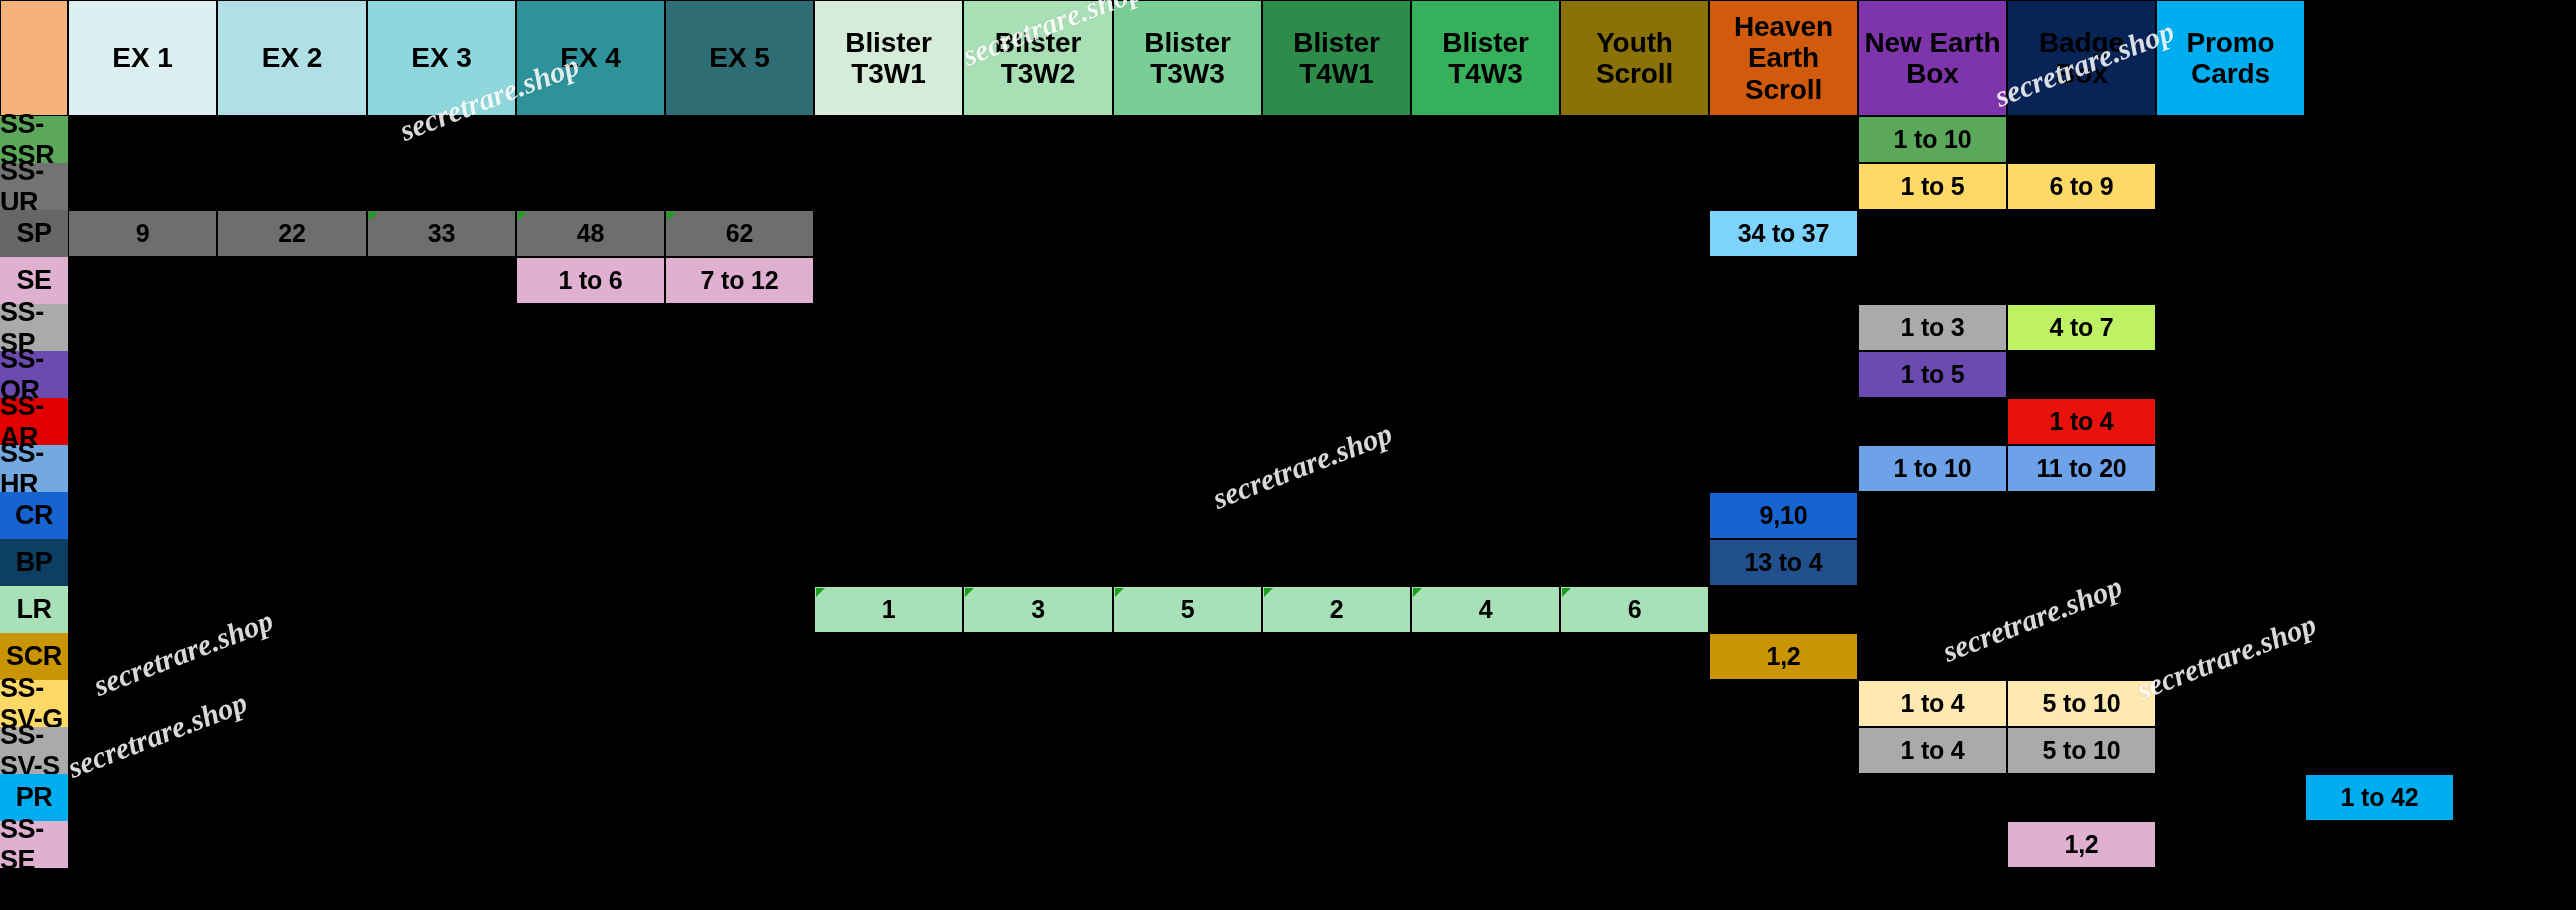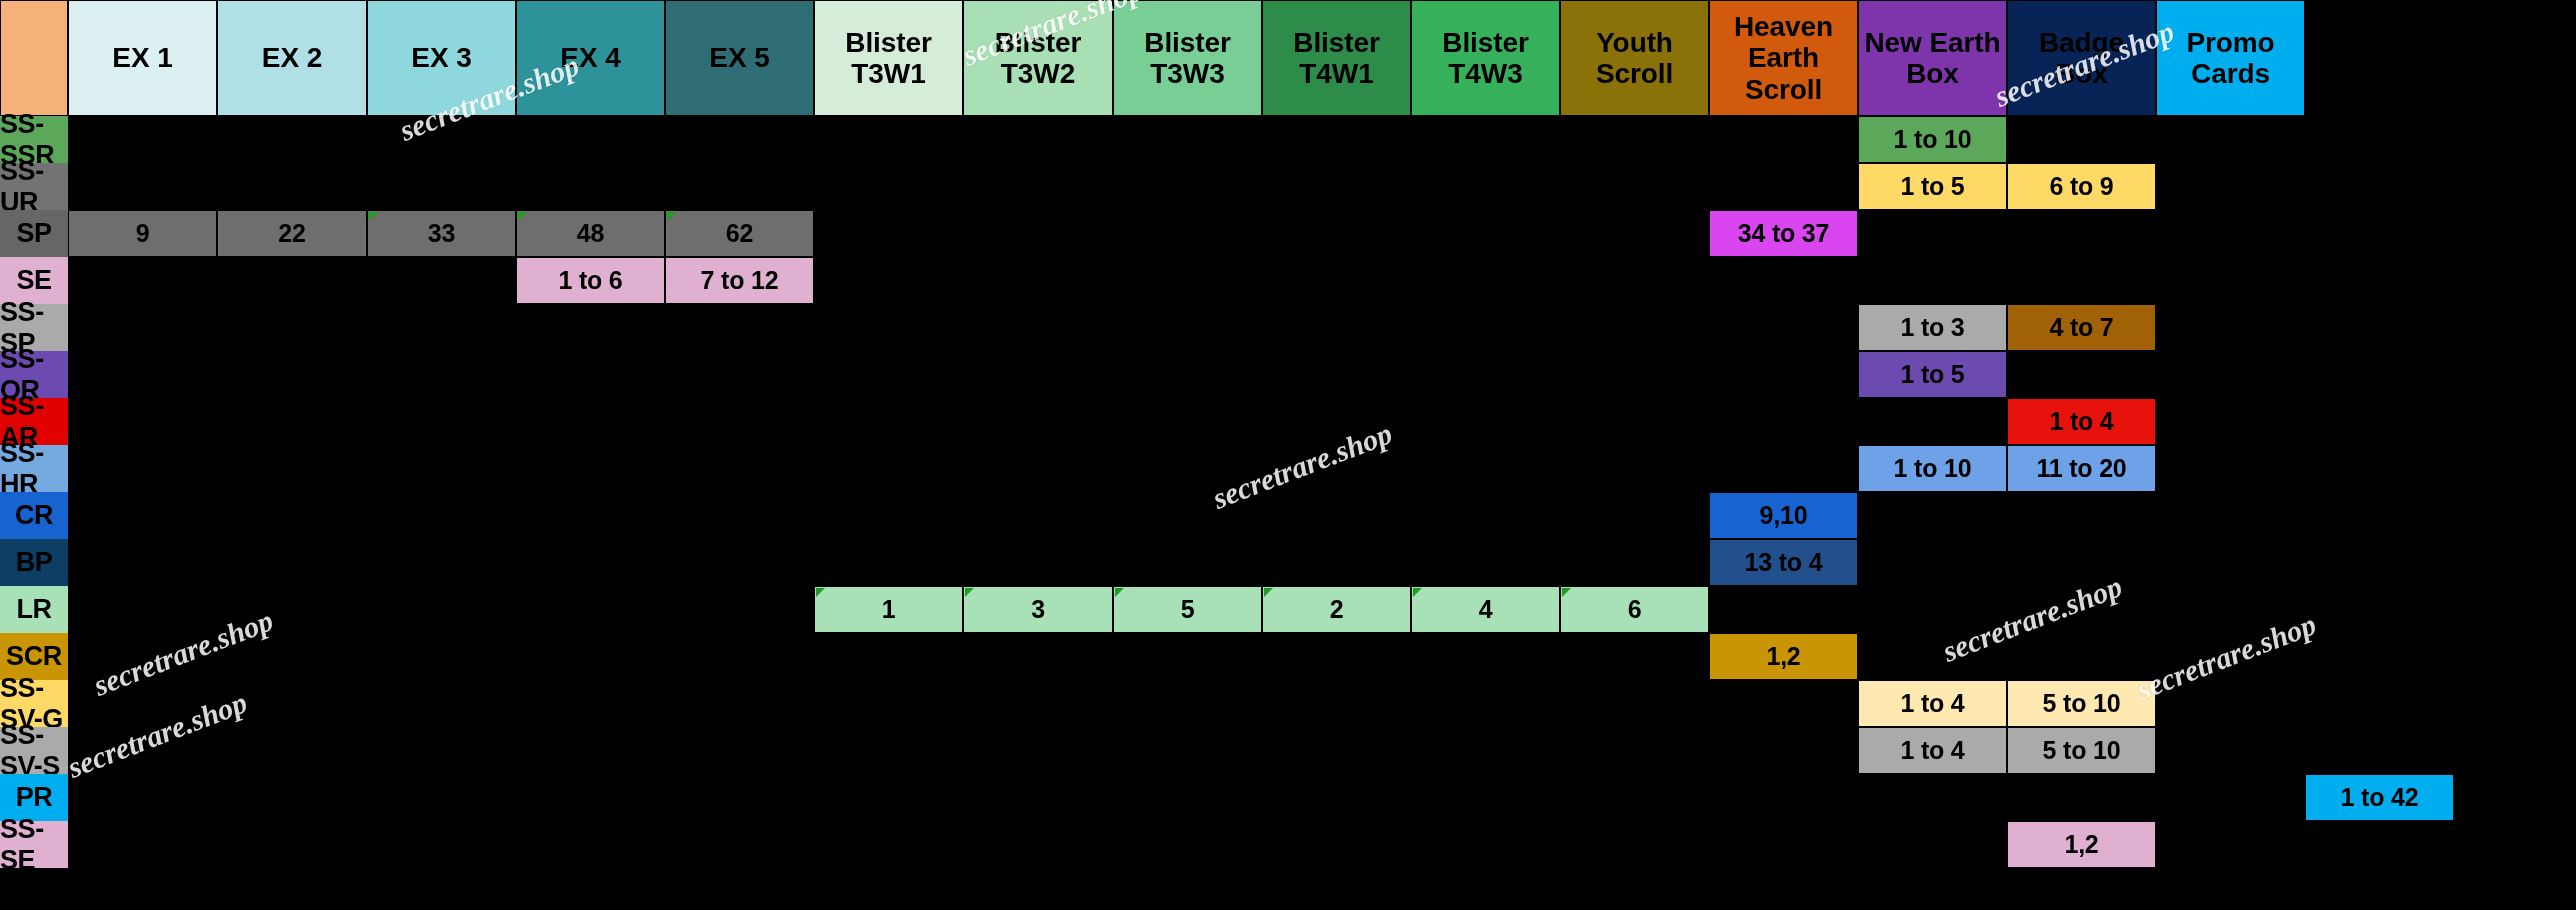--- a/index.html
+++ b/index.html
@@ -201,21 +201,21 @@
         <div class="cell filled" style="width: 150px; background: rgb(110, 110, 110);">22</div>
         <div class="cell filled" style="width: 149px; background: rgb(110, 110, 110);">33<span class="tri"></span></div>
         <div class="cell filled" style="width: 149px; background: rgb(110, 110, 110);">48<span class="tri"></span></div>
         <div class="cell filled" style="width: 149px; background: rgb(110, 110, 110);">62<span class="tri"></span></div>
         <div class="cell" style="width: 149px;"></div>
         <div class="cell" style="width: 150px;"></div>
         <div class="cell" style="width: 149px;"></div>
         <div class="cell" style="width: 149px;"></div>
         <div class="cell" style="width: 149px;"></div>
         <div class="cell" style="width: 149px;"></div>
-        <div class="cell filled" style="width: 149px; background: #d946ef;">34 to 37</div>
+        <div class="cell filled" style="width: 149px; background: #7dd3fc;">34 to 37</div>
         <div class="cell" style="width: 149px;"></div>
         <div class="cell" style="width: 149px;"></div>
         <div class="cell" style="width: 149px;"></div>
         <div class="cell" style="width: 149px;"></div>
       </div>
       <div class="data-row">
         <div class="row-label" style="width: 68px; background: rgb(223, 176, 208);">SE</div>
         <div class="cell" style="width: 149px;"></div>
         <div class="cell" style="width: 150px;"></div>
         <div class="cell" style="width: 149px;"></div>
@@ -241,21 +241,21 @@
         <div class="cell" style="width: 149px;"></div>
         <div class="cell" style="width: 149px;"></div>
         <div class="cell" style="width: 149px;"></div>
         <div class="cell" style="width: 150px;"></div>
         <div class="cell" style="width: 149px;"></div>
         <div class="cell" style="width: 149px;"></div>
         <div class="cell" style="width: 149px;"></div>
         <div class="cell" style="width: 149px;"></div>
         <div class="cell" style="width: 149px;"></div>
         <div class="cell filled" style="width: 149px; background: rgb(170, 170, 170);">1 to 3</div>
-        <div class="cell filled" style="width: 149px; background: #a16207;">4 to 7</div>
+        <div class="cell filled" style="width: 149px; background: #bef264;">4 to 7</div>
         <div class="cell" style="width: 149px;"></div>
         <div class="cell" style="width: 149px;"></div>
       </div>
       <div class="data-row">
         <div class="row-label" style="width: 68px; background: rgb(108, 75, 176);">SS-OR</div>
         <div class="cell" style="width: 149px;"></div>
         <div class="cell" style="width: 150px;"></div>
         <div class="cell" style="width: 149px;"></div>
         <div class="cell" style="width: 149px;"></div>
         <div class="cell" style="width: 149px;"></div>

